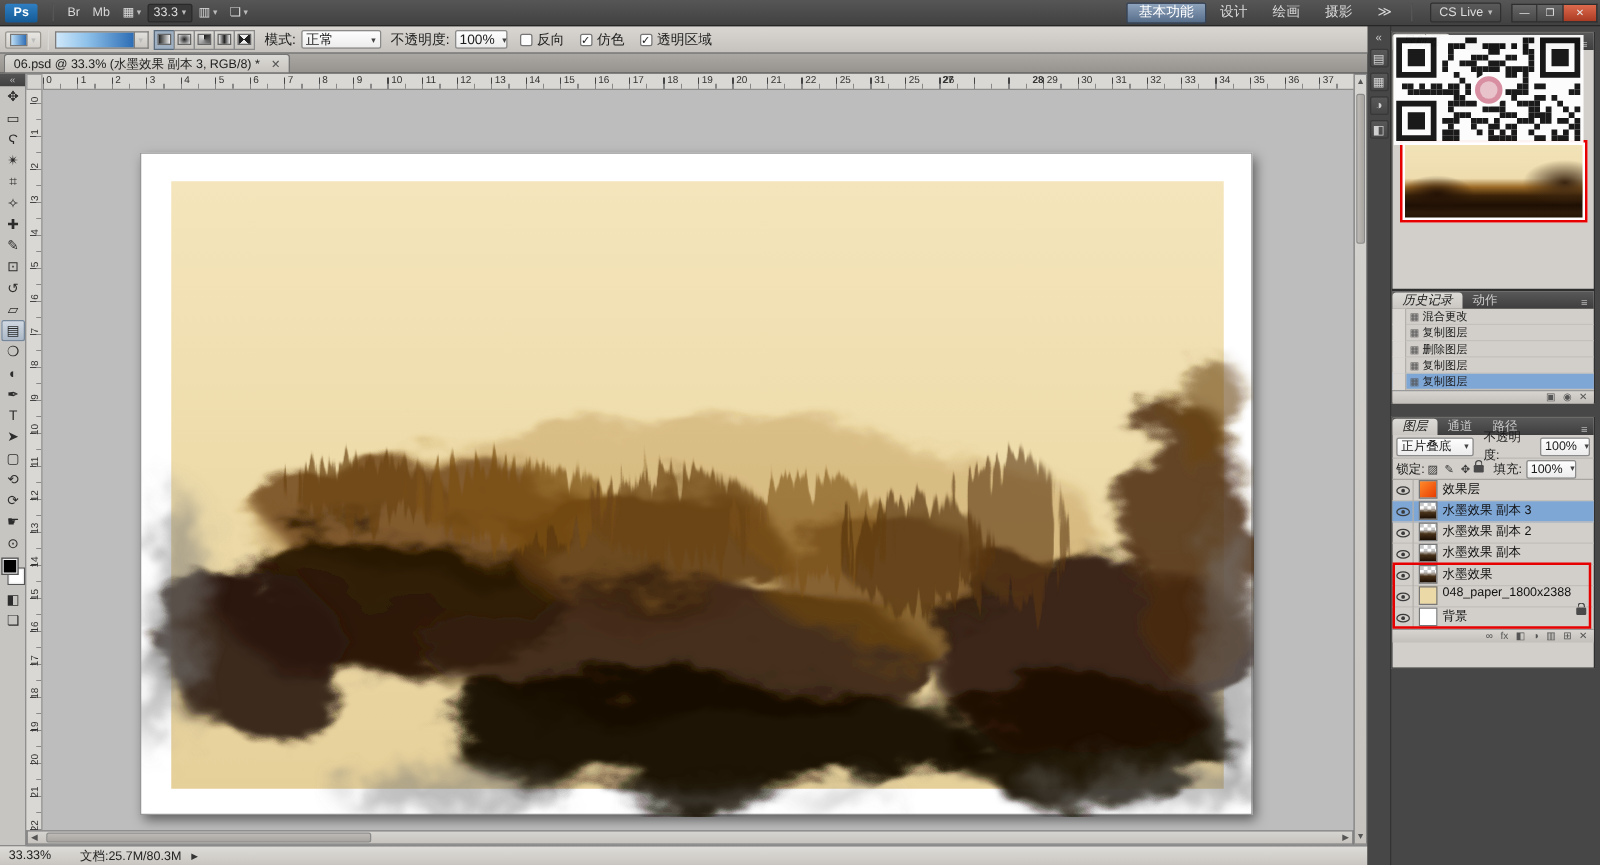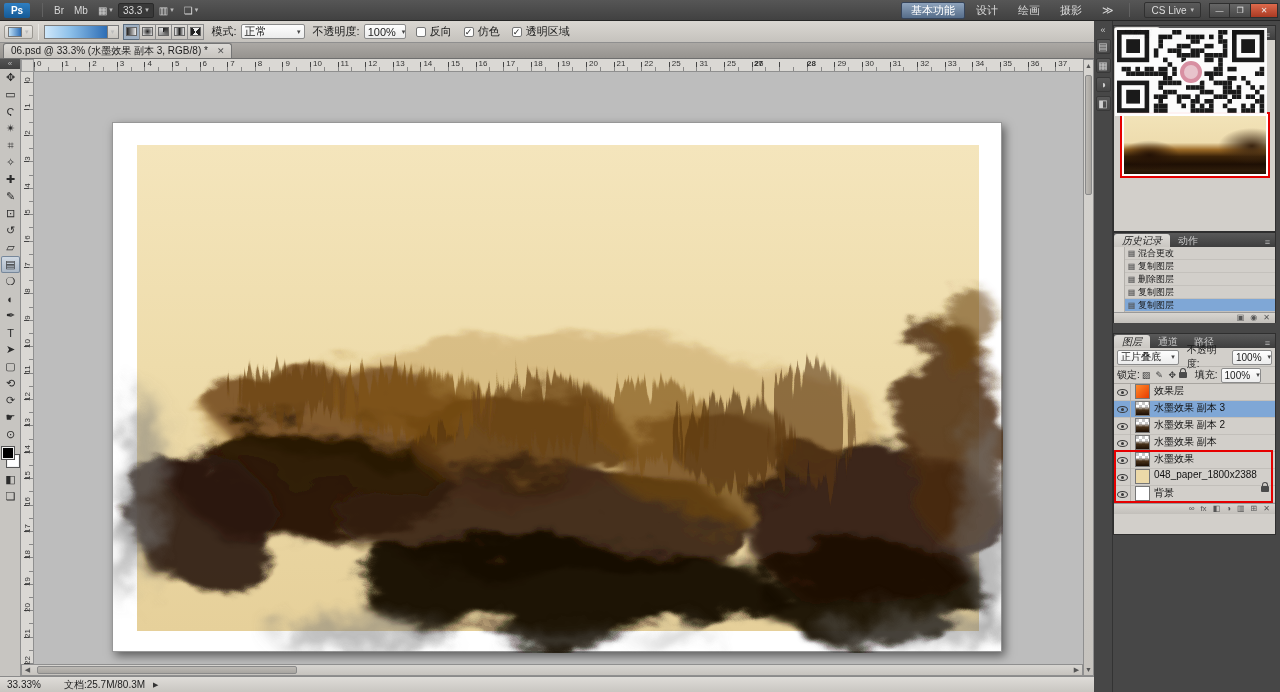--- a/index.html
+++ b/index.html
@@ -373,21 +373,21 @@
       <span class="hnum" style="left: 499.8px;">18</span>
       <span class="hnum" style="left: 527.4px;">19</span>
       <span class="hnum" style="left: 555px;">20</span>
       <span class="hnum" style="left: 582.6px;">21</span>
       <span class="hnum" style="left: 610.2px;">22</span>
       <span class="hnum" style="left: 637.8px;">25</span>
       <span class="hnum" style="left: 665.4px;">31</span>
       <span class="hnum" style="left: 693px;">25</span>
       <span class="hnum" style="left: 720.6px;">26</span>
       <span class="hnum" style="left: 720px; font-weight: bold;">27</span>
-      <span class="hnum" style="left: 773px; font-weight: bold;">28</span>
+      <span class="hnum" style="left: 792px; font-weight: bold;">28</span>
       <span class="hnum" style="left: 803.4px;">29</span>
       <span class="hnum" style="left: 831px;">30</span>
       <span class="hnum" style="left: 858.6px;">31</span>
       <span class="hnum" style="left: 886.2px;">32</span>
       <span class="hnum" style="left: 913.8px;">33</span>
       <span class="hnum" style="left: 941.4px;">34</span>
       <span class="hnum" style="left: 969px;">35</span>
       <span class="hnum" style="left: 996.6px;">36</span>
       <span class="hnum" style="left: 1024.2px;">37</span>
     </div>

